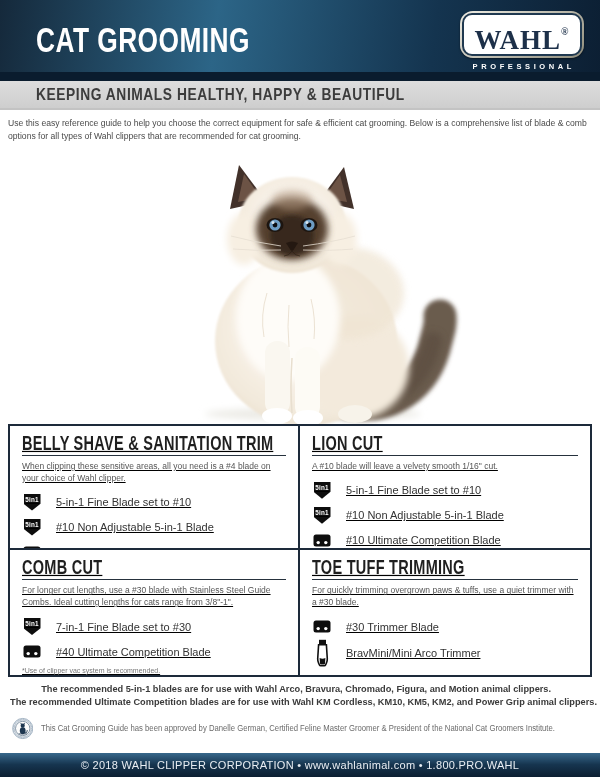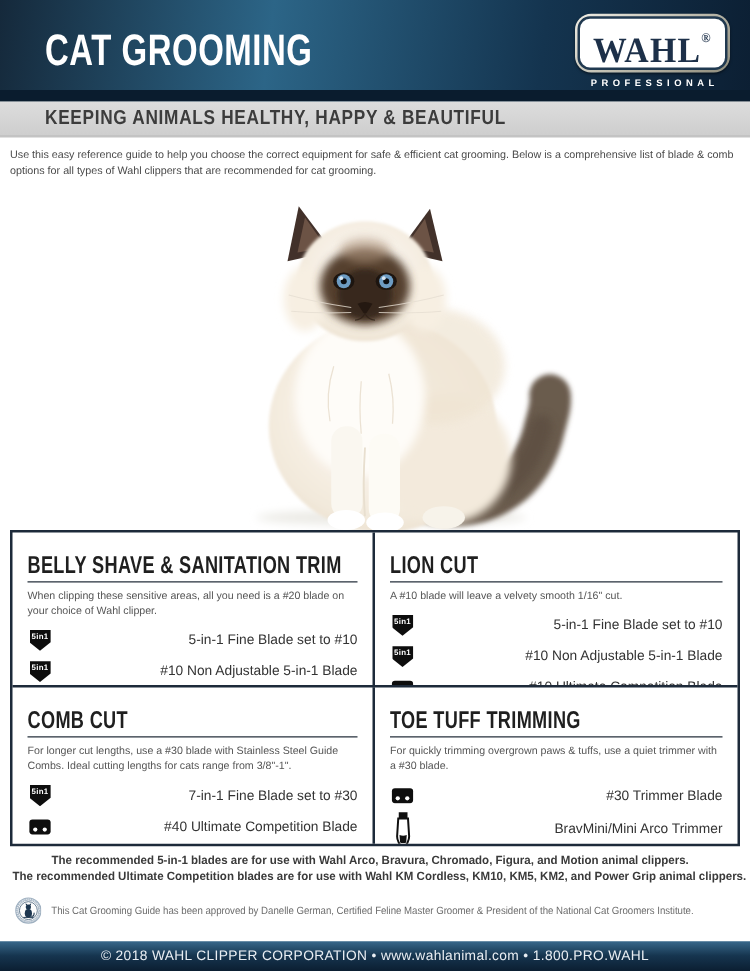--- a/index.html
+++ b/index.html
@@ -55,31 +55,31 @@
 
   
   .cat-area { height:281px; display:flex; justify-content:center; align-items:flex-end; }
   .cat-area svg { transform:translateX(8px); }
 
   
   .grid {
     margin:0 8px; height:253px; border:2px solid #1d2a3a;
     display:grid; grid-template-columns:1fr 1fr; grid-template-rows:1fr 1fr; background:#fff;
   }
-  .cell { padding:16px 12px 0; overflow:hidden; }
+  .cell { padding:6px 12px 0; overflow:hidden;text-decoration:underline; }
   .cell:nth-child(odd) { border-right:2px solid #1d2a3a; }
   .cell:nth-child(-n+2) { border-bottom:2px solid #1d2a3a; }
   .cell h2 {
     margin:0; font-size:16.5px; font-weight:700; color:#1f1f1f; white-space:nowrap;
     transform:scale(0.88,1.18); transform-origin:left top; letter-spacing:0.3px;
   }
   .rule { border-top:1.5px solid #26313d; margin:4px 0 5px; }
   .desc { margin:0; font-size:8.5px; line-height:1.4; color:#555; }
   .items { list-style:none; margin:5px 0 0; padding:0; }
-  .item { display:flex; align-items:center; gap:14px; min-height:25px;justify-content:space-between; }
+  .item { display:flex; align-items:center; gap:14px; min-height:25px; }
   .item-label { font-size:11px; color:#333; }
   .icon-holder { width:20px; display:flex; justify-content:center; align-items:center; }
   .footnote { font-size:7px; color:#777; margin-top:3px; }
 
   .badge5 {
     width:17px; height:17px; background:#0d0d0d;
     clip-path:polygon(0 0,100% 0,100% 60%,50% 100%,0 60%);
     display:flex; justify-content:center; padding-top:2px;
   }
   .badge5-text { color:#fff; font-size:6.3px; font-weight:700; letter-spacing:0.2px; }
@@ -195,21 +195,21 @@
         <path d="M160 103 Q190 99 212 93"></path>
         <path d="M160 107 Q188 108 210 106"></path>
       </g>
     </svg>
   </figure>
 
   <div class="grid">
       <section class="cell">
     <h2>BELLY SHAVE &amp; SANITATION TRIM</h2>
     <div class="rule"></div>
-    <p class="desc">When clipping these sensitive areas, all you need is a #20 blade on your choice of Wahl clipper.</p>
+    <p class="desc">When clipping these sensitive areas, all you need is a #4 blade on your choice of Wahl clipper.</p>
     <ul class="items">
           <li class="item">
     <span class="icon-holder">
               <span class="badge5">
                 <span class="badge5-text">5in1</span>
               </span>
             </span>
     <span class="item-label">5-in-1 Fine Blade set to #10</span>
   </li>
           <li class="item">

